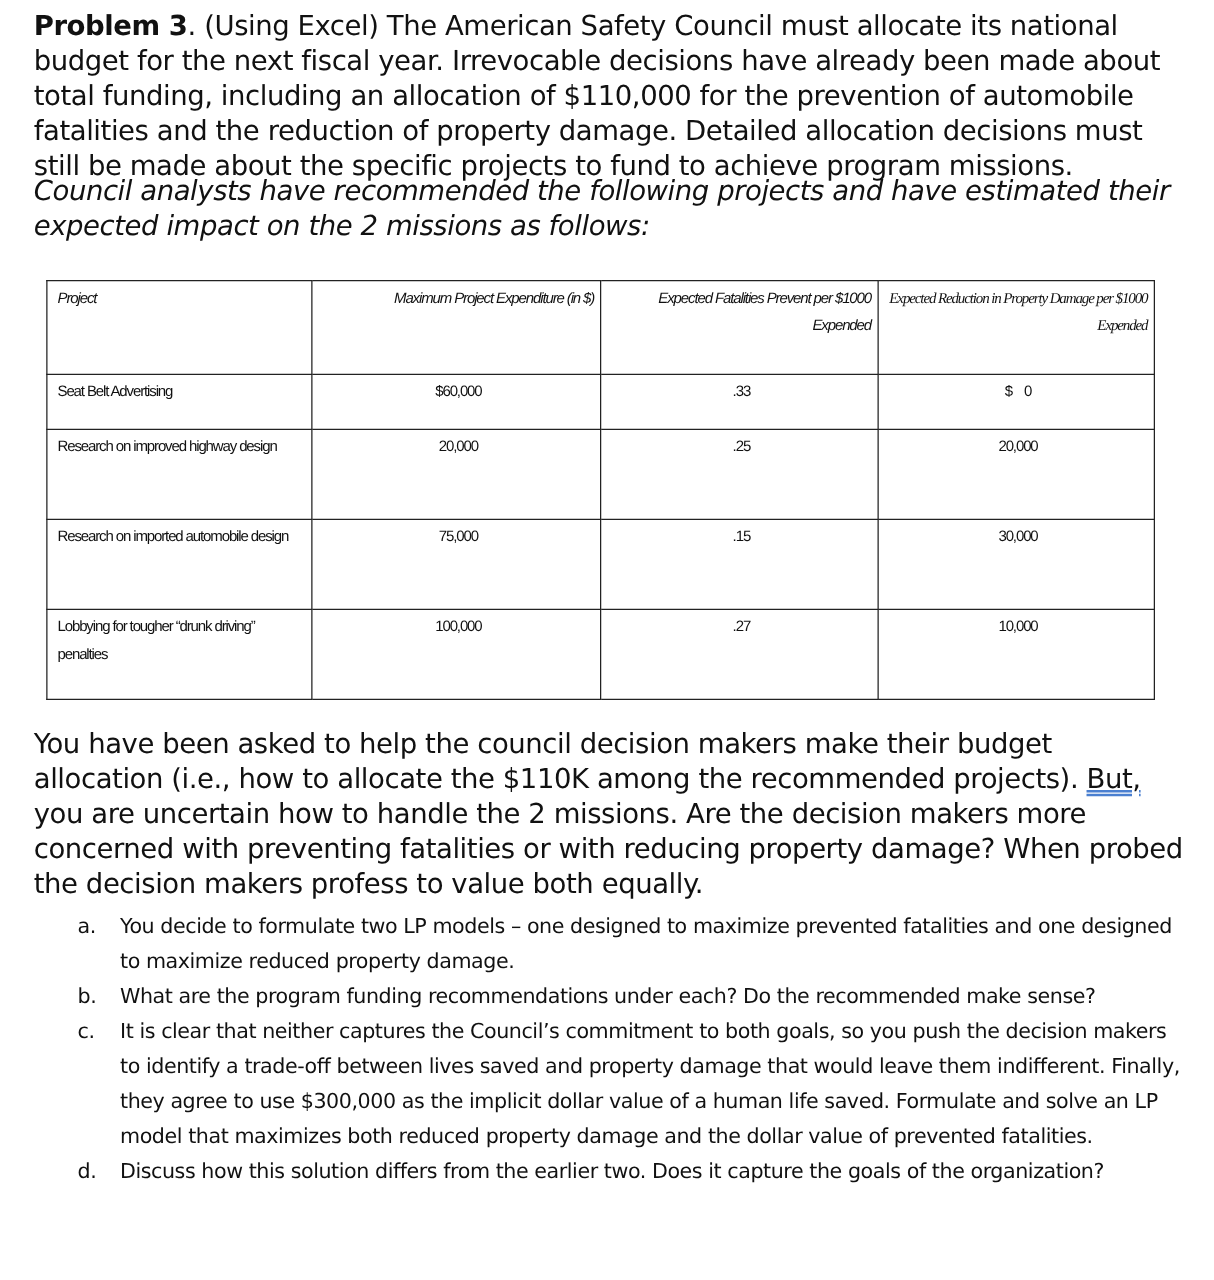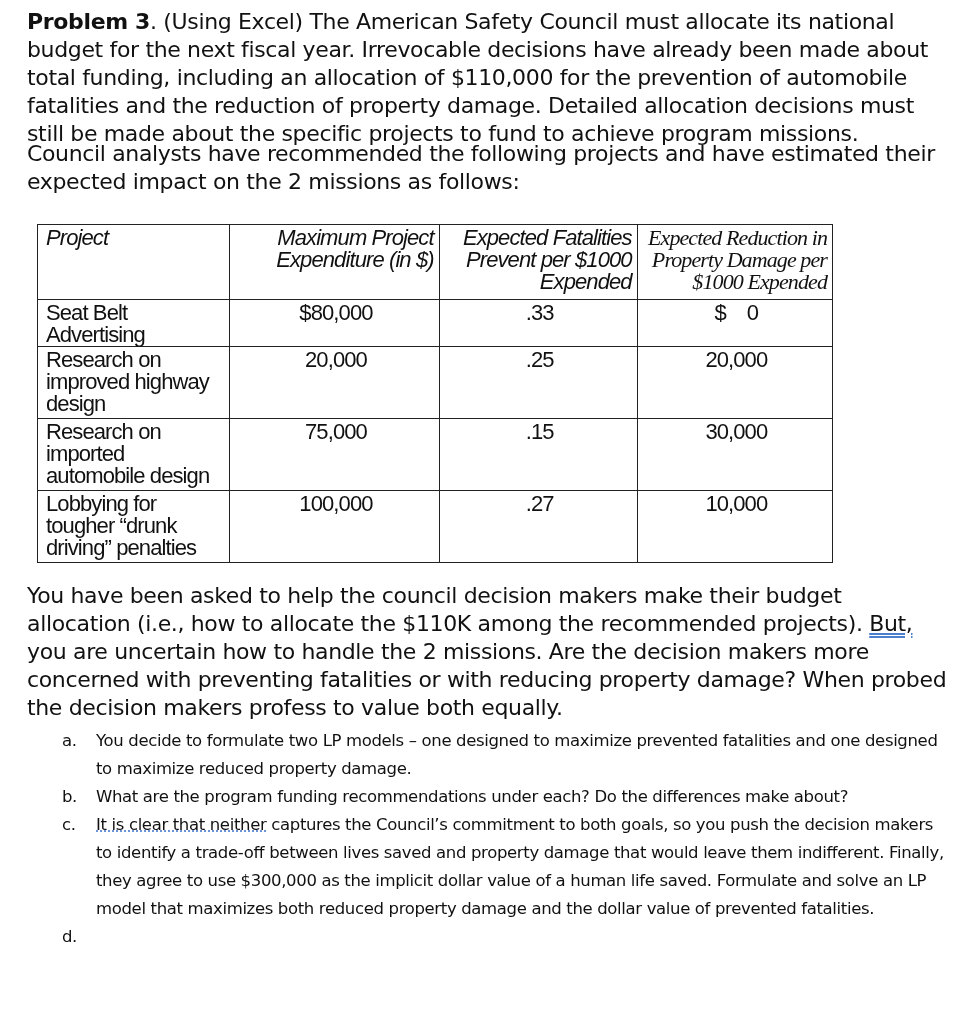--- a/index.html
+++ b/index.html
@@ -1,25 +1,25 @@
 <!DOCTYPE html>
 <html><head>
 <meta charset="utf-8">
 <style>
   html, body { margin:0; padding:0; background:#ffffff; }
   body { width:971px; height:1024px; position:relative; overflow:hidden; color:#111; font-family:"DejaVu Sans", sans-serif; }
   .para { position:absolute; left:27px; width:920px; font-size:22px; line-height:28px; letter-spacing:-0.35px; }
   .p1 { top:8px; }
-  .p2 { top:140px; }
+  .p2 { top:140px;font-style:italic; }
   .p3 { top:582px; }
   b { font-weight:bold; }
   .underline-blue { text-decoration: underline; text-decoration-color:#4a7fd0; text-decoration-style:double; }
-  .underline-dots { text-decoration: underline; text-decoration-color:#4a7fd0; text-decoration-style:dotted; }
+  .underline-dots { text-decoration-color:#4a7fd0; text-decoration-style:dotted; }
 
-  table.proj { position:absolute; left:37px; top:224px; width:796px; border-collapse:collapse; font-family:"Liberation Sans", sans-serif; font-size:22px; letter-spacing:-0.9px; line-height:22px; }
+  table.proj { position:absolute; left:37px; top:224px; width:887px; border-collapse:collapse; font-family:"Liberation Sans", sans-serif; font-size:12px; letter-spacing:-0.9px; line-height:22px; }
   table.proj td, table.proj th { border:1.5px solid #222; vertical-align:top; padding:2px 5px 0 8px; }
   table.proj th { font-weight:normal; font-style:italic; text-align:right; }
   table.proj th.first { text-align:left; }
   table.proj td.num { text-align:center; }
   .c1 { width:205px; } .c2 { width:225px; } .c3 { width:215px; } .c4 { width:215px;font-family:Liberation Serif, serif; }
   tr.hdr { height:75px; }
   tr.r1 { height:44px; }
   tr.rn { height:72px; }
 
   ol.qs { position:absolute; left:62px; top:727px; width:890px; margin:0; padding:0; list-style:none; font-size:16.5px; line-height:28px; letter-spacing:-0.35px; }
@@ -38,21 +38,21 @@
 <table class="proj">
   <tbody>
       <tr class="hdr">
     <th class="first c1">Project</th>
     <th class="c2">Maximum Project Expenditure (in $)</th>
     <th class="c3">Expected Fatalities Prevent per $1000 Expended</th>
     <th class="c4">Expected Reduction in Property Damage per $1000 Expended</th>
   </tr>
   <tr class="r1">
     <td>Seat Belt Advertising</td>
-    <td class="num">$80,000</td>
+    <td class="num">$60,000</td>
     <td class="num">.33</td>
     <td class="num" style="white-space:pre;">$    0</td>
   </tr>
   <tr class="rn">
     <td>Research on improved highway design</td>
     <td class="num">20,000</td>
     <td class="num">.25</td>
     <td class="num">20,000</td>
   </tr>
   <tr class="rn">
@@ -74,22 +74,23 @@
   <span>You have been asked to help the council decision makers make their budget allocation (i.e., how to allocate the $110K among the recommended projects). </span><span class="underline-blue">But,</span><span> you are uncertain how to handle the 2 missions. Are the decision makers more concerned with preventing fatalities or with reducing property damage? When probed the decision makers profess to value both equally.</span>
 </div>
 
 <ol class="qs">
   <li>
     <span class="lbl">a.</span>
     <span>You decide to formulate two LP models – one designed to maximize prevented fatalities and one designed to maximize reduced property damage.</span>
   </li>
   <li>
     <span class="lbl">b.</span>
-    <span>What are the program funding recommendations under each? Do the differences make about?</span>
+    <span>What are the program funding recommendations under each? Do the recommended make sense?</span>
   </li>
   <li>
     <span class="lbl">c.</span>
     <span class="underline-dots">It is clear that neither</span><span> captures the Council’s commitment to both goals, so you push the decision makers to identify a trade-off between lives saved and property damage that would leave them indifferent. Finally, they agree to use $300,000 as the implicit dollar value of a human life saved. Formulate and solve an LP model that maximizes both reduced property damage and the dollar value of prevented fatalities.</span>
   </li>
   <li>
     <span class="lbl">d.</span>
+    <span>Discuss how this solution differs from the earlier two. Does it capture the goals of the organization?</span>
   </li>
 </ol>
 
 </body></html>

